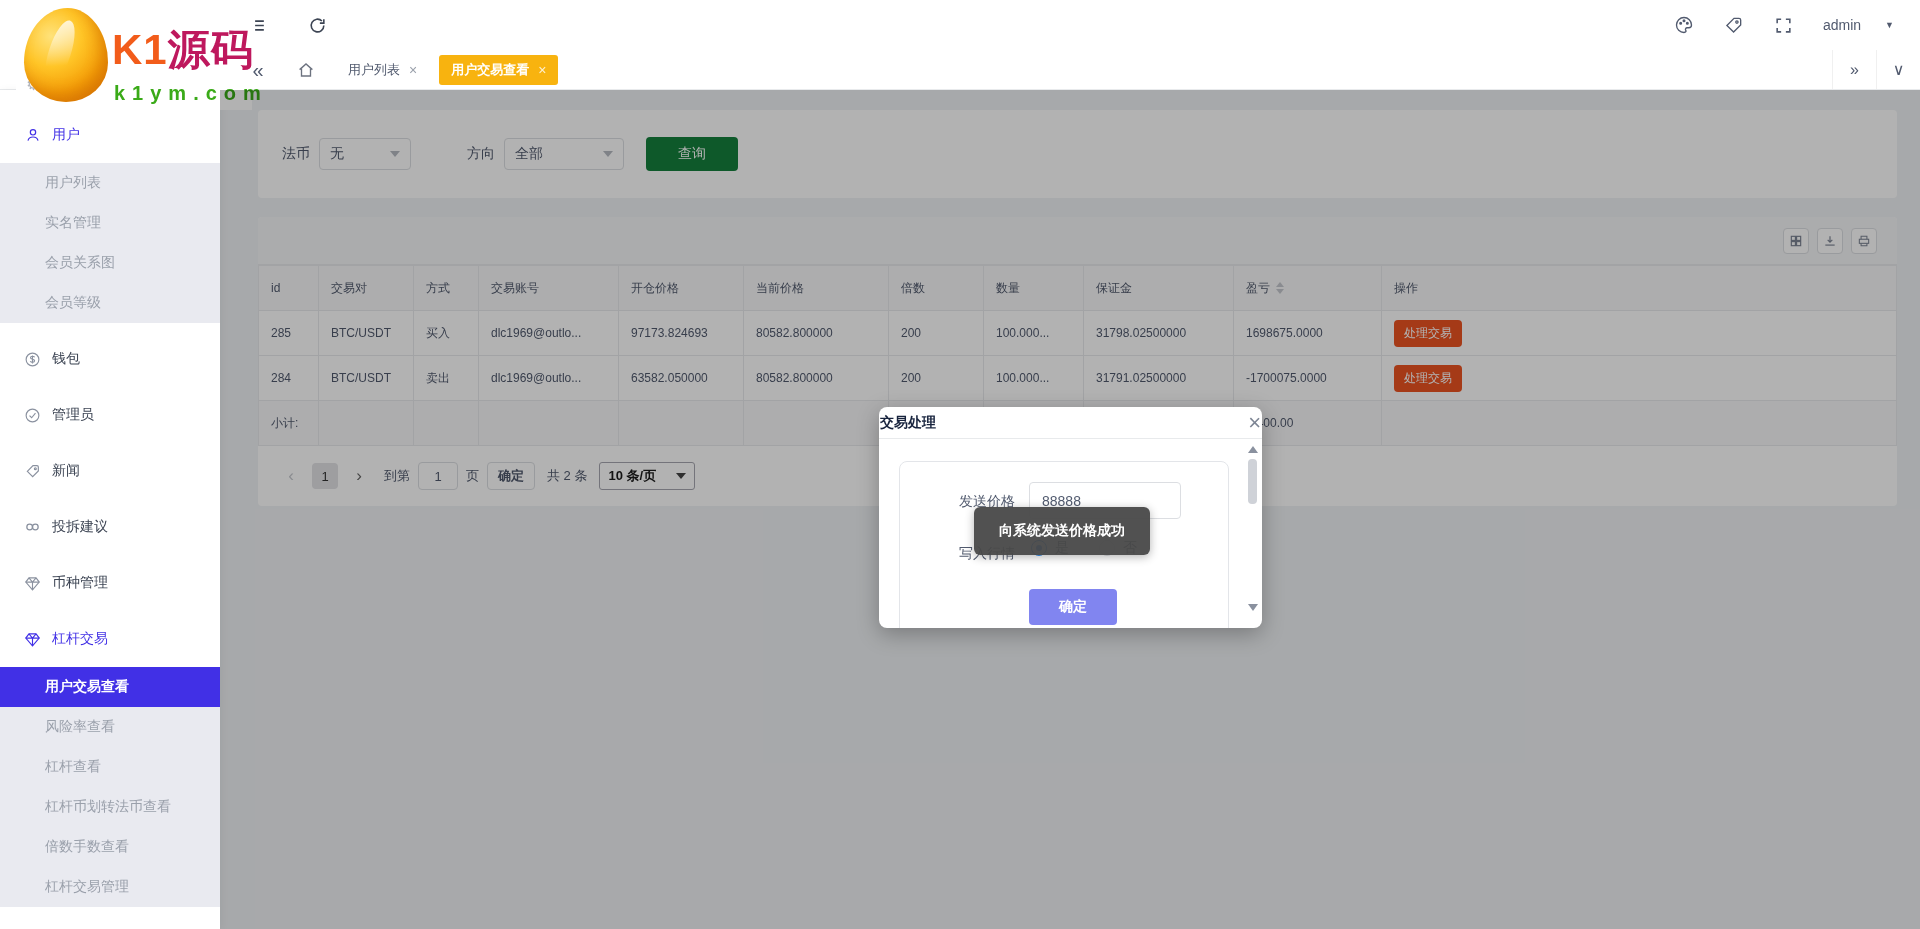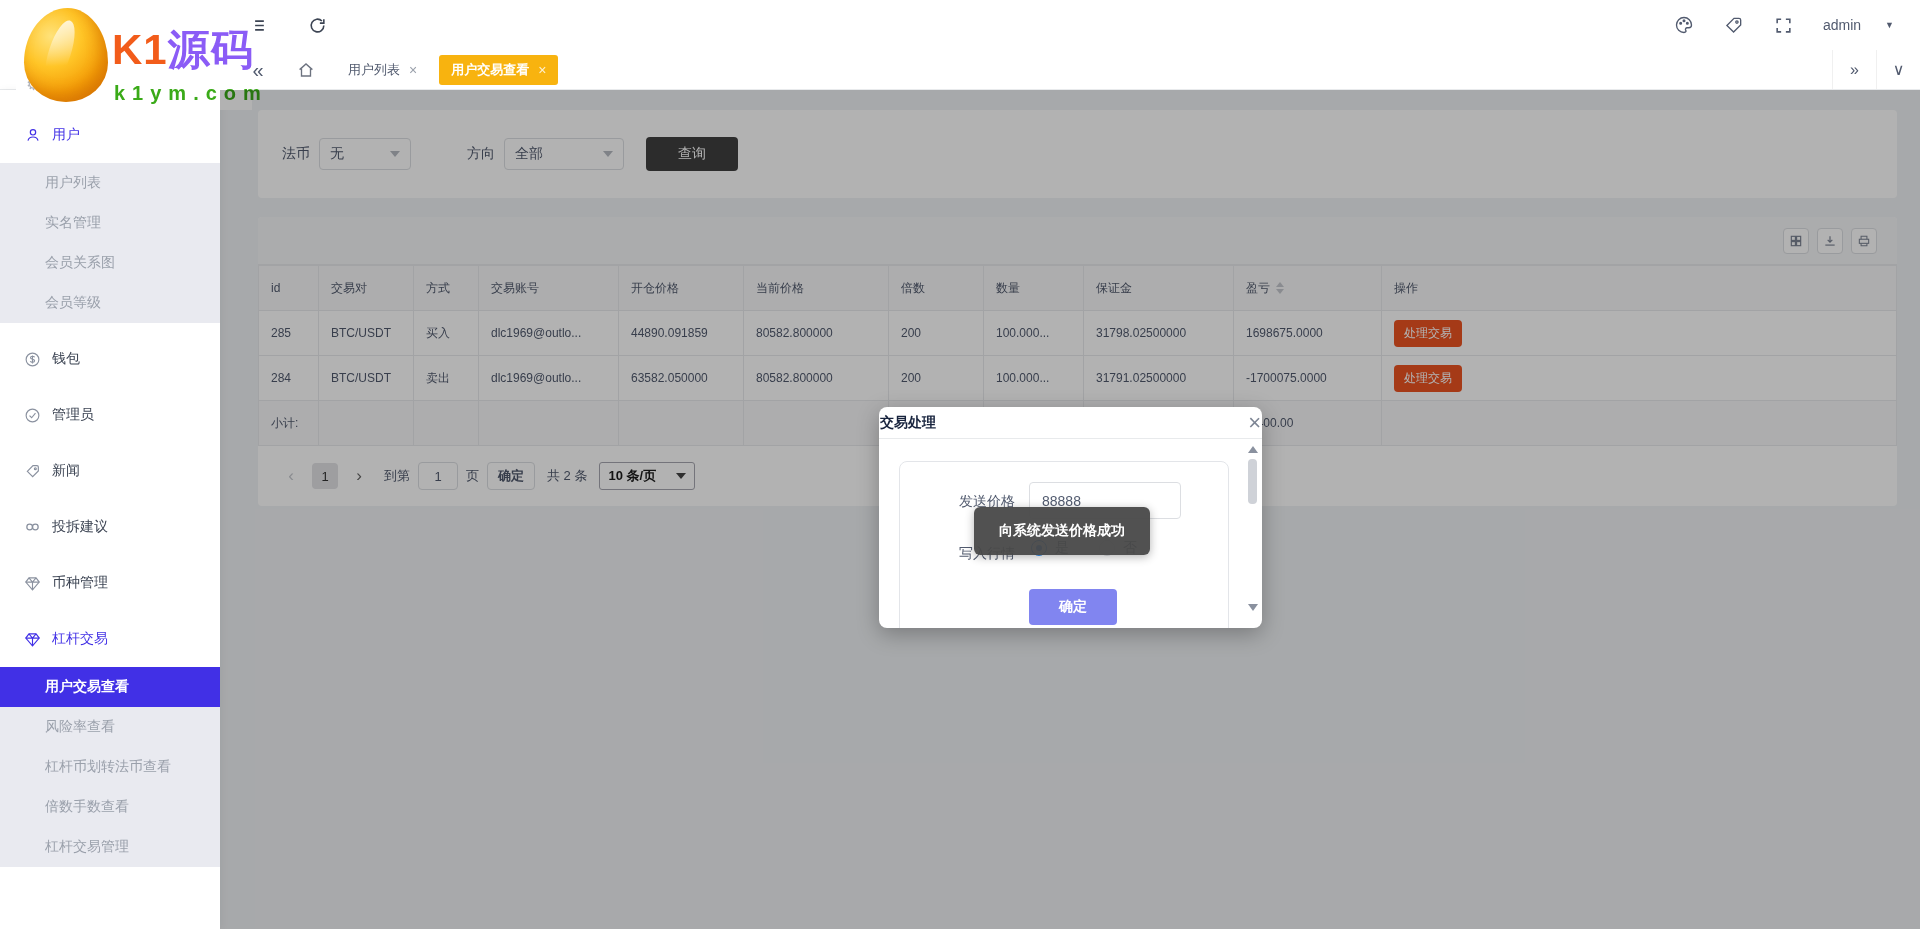--- a/index.html
+++ b/index.html
@@ -28,21 +28,21 @@
   .tab.active .tclose { color:rgba(255,255,255,.8); font-weight:normal; }
   .tabbar-right { position:absolute; right:0; top:0; height:39px; display:flex; }
   .tabbar-right .cell { width:44px; height:39px; display:flex; align-items:center; justify-content:center; border-left:1px solid #f0f0f0; color:#515a6e; font-size:16px; cursor:pointer; }
 
   
   .logo { position:absolute; left:16px; top:4px; width:236px; height:106px; z-index:35; background:#fff; }
   .egg { position:absolute; left:8px; top:4px; width:84px; height:94px; border-radius:52% 48% 50% 50%/58% 58% 42% 42%; background:radial-gradient(circle at 32% 30%, #ffe27a 0%, #ffc527 35%, #f59e07 65%, #e47b00 100%); box-shadow:inset -6px -8px 14px rgba(180,80,0,.35); }
   .egg:after { content:""; position:absolute; left:30%; top:12%; width:26%; height:70%; border-radius:50%; background:linear-gradient(160deg, rgba(255,255,255,.85), rgba(255,255,255,0) 70%); transform:rotate(18deg); }
   .brand { position:absolute; left:96px; top:18px; font-size:42px; font-weight:bold; letter-spacing:1px; white-space:nowrap; }
   .brand .k1 { color:#f25c1a; }
-  .brand .yuanma { color:#8b5cf6; }
+  .brand .yuanma { color:#be185d; }
   .domain { position:absolute; left:98px; top:78px; font-size:20px; font-weight:bold; color:#3aaa18; letter-spacing:7px; white-space:nowrap; }
   .gear { position:absolute; left:10px; top:70px; font-size:17px; color:#b3b6bd; z-index:-1; }
 
   
   .sidebar { position:absolute; left:0; top:90px; width:220px; bottom:0; background:#fff; z-index:25; box-shadow:2px 0 8px rgba(29,35,41,.05); font-size:14px; }
   .side-item { display:flex; align-items:center; gap:11px; height:40px; padding-left:24px; color:#3c4453; cursor:pointer; }
   .side-item .sicon { width:17px; height:17px; color:#8a919f; flex:0 0 17px; display:flex; align-items:center; justify-content:center; }
   .side-item.active { color:#4130e6; }
   .side-item.active .sicon { color:#4130e6; }
   .side-item.first { margin-top:25px; }
@@ -55,21 +55,21 @@
   .content { position:absolute; left:220px; top:90px; right:0; bottom:0; background:#f0f2f5; }
   .mask { position:absolute; inset:0; background:rgba(0,0,0,.3); z-index:40; }
 
   .filter-card { position:absolute; left:38px; top:20px; width:1639px; height:88px; background:#fff; border-radius:4px; display:flex; align-items:center; padding-left:24px; }
   .f-label { font-size:14px; color:#515a6e; }
   .select { height:32px; background:#fff; border:1px solid #dcdee2; border-radius:4px; display:flex; align-items:center; justify-content:space-between; padding:0 10px; font-size:14px; color:#515a6e; cursor:pointer; }
   .sel-currency { width:92px; margin-left:9px; }
   .sel-direction { width:120px; margin-left:9px; }
   .caret { width:0; height:0; border-left:5px solid transparent; border-right:5px solid transparent; border-top:6px solid #b6bac2; }
   .f-label.dir { margin-left:56px; }
-  .search-btn { margin-left:22px; width:92px; height:34px; background:#404040; color:#fff; border:none; border-radius:4px; font-size:14px; cursor:pointer; }
+  .search-btn { margin-left:22px; width:92px; height:34px; background:#15803d; color:#fff; border:none; border-radius:4px; font-size:14px; cursor:pointer; }
 
   .table-card { position:absolute; left:38px; top:127px; width:1639px; background:#fff; border-radius:4px; }
   .toolbar { height:48px; background:#f5f6f8; border-bottom:1px solid #e8eaec; border-radius:4px 4px 0 0; display:flex; justify-content:flex-end; align-items:center; gap:8px; padding-right:20px; }
   .tool-btn { width:26px; height:26px; background:#fff; border:1px solid #dcdee2; border-radius:4px; color:#7d8594; display:flex; align-items:center; justify-content:center; cursor:pointer; }
 
   table.grid { width:100%; border-collapse:collapse; table-layout:fixed; font-size:12px; }
   .grid th, .grid td { border:1px solid #e8eaec; height:45px; padding:0 12px; text-align:left; font-weight:normal; color:#515a6e; overflow:hidden; white-space:nowrap; }
   .grid thead th { background:#f8f8f9; }
   .grid tr.subtotal td { background:#f8f8f9; }
   .sort { display:inline-flex; flex-direction:column; vertical-align:middle; margin-left:6px; line-height:0; cursor:pointer; }
@@ -261,20 +261,21 @@
         <svg width="17" height="17" viewBox="0 0 24 24" fill="none" stroke="currentColor" stroke-width="1.6">
             <path d="M7 4h10l4.5 6L12 21 2.5 10z"></path>
             <path d="M2.5 10h19M7 4l5 6 5-6M12 10v11"></path>
           </svg>
       </span>
       <span>杠杆交易</span>
     </div>
     <div class="side-group">
       <div class="sub-item active">用户交易查看</div>
       <div class="sub-item">风险率查看</div>
+      <div class="sub-item">杠杆查看</div>
       <div class="sub-item">杠杆币划转法币查看</div>
       <div class="sub-item">倍数手数查看</div>
       <div class="sub-item">杠杆交易管理</div>
     </div>
   </aside>
 
   <main class="content">
 
     <div class="filter-card">
       <span class="f-label">法币</span>
@@ -346,21 +347,21 @@
                 </span></th>
             <th>操作</th>
           </tr>
         </thead>
         <tbody>
           <tr>
             <td>285</td>
             <td>BTC/USDT</td>
             <td>买入</td>
             <td>dlc1969@outlo...</td>
-            <td>44890.091859</td>
+            <td>97173.824693</td>
             <td>80582.800000</td>
             <td>200</td>
             <td>100.000...</td>
             <td>31798.02500000</td>
             <td>1698675.0000</td>
             <td><button class="action-btn">处理交易</button></td>
           </tr>
           <tr>
             <td>284</td>
             <td>BTC/USDT</td>

